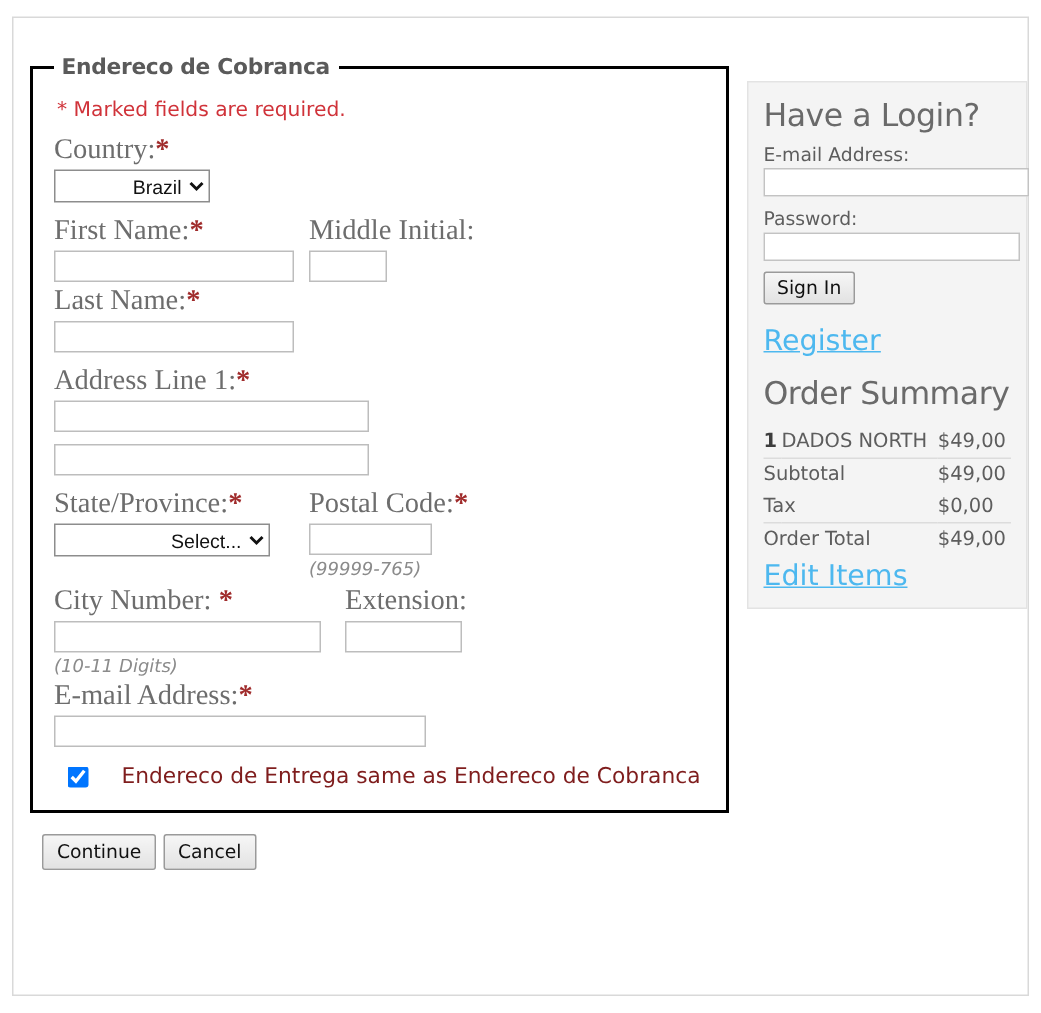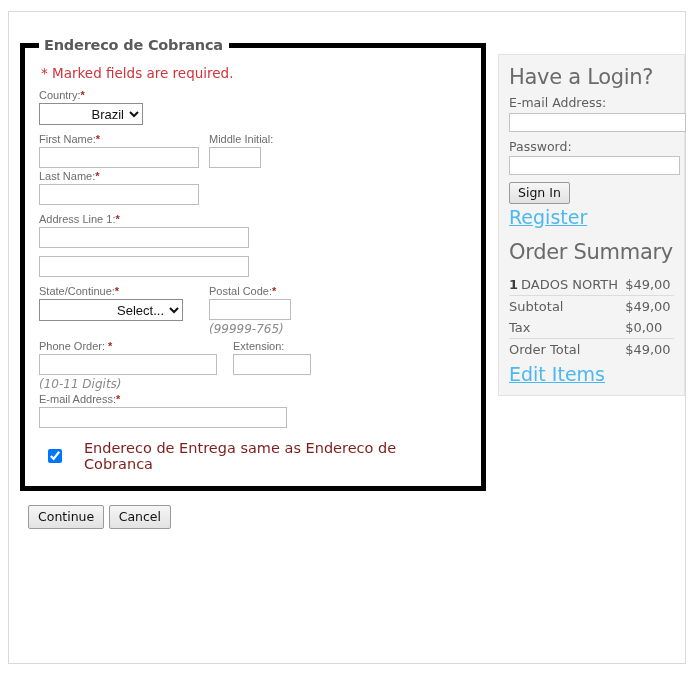--- a/index.html
+++ b/index.html
@@ -30,21 +30,21 @@
   #checkout-form {
     position: absolute;
     left: 11px;
     top: 25px;
     width: 466px;
   }
 
   fieldset#billing-fieldset {
     margin: 0;
     padding: 10px 14px 14px 14px;
-    border: 5px solid #000000;
+    border: 2px solid #000000;
     background: #ffffff;
   }
   legend#billing-legend {
     font-family: "DejaVu Sans", sans-serif;
     font-size: 14.5px;
     font-weight: bold;
     color: #5a5a5a;
     padding: 0 6px 0 5px;
     letter-spacing: -0.2px;
   }
@@ -61,23 +61,23 @@
     align-items: flex-start;
     margin-bottom: 2px;
   }
   .field-block {
     margin-bottom: 8px;
   }
 
   label.fld-label,
   span.fld-label {
     display: block;
-    font-size: 11px;
+    font-size: 19px;
     color: #6d6d6d;
-    font-family: Liberation Sans, sans-serif;
+    font-family: Liberation Serif, serif;
     margin-bottom: 2px;
     white-space: nowrap;
   }
   .req {
     color: #a02c2c;
     font-weight: bold;
   }
 
   input.txt {
     border: 1px solid #bdbdbd;
@@ -203,21 +203,21 @@
   button.signin {
     font-family: "DejaVu Sans", sans-serif;
     font-size: 12.5px;
     color: #101010;
     background: linear-gradient(#f6f6f6, #e2e2e2);
     border: 1px solid #9a9a9a;
     border-radius: 2px;
     padding: 2px 8px 3px 8px;
     cursor: pointer;
     display: block;
-    margin-bottom: 2px;
+    margin-bottom: 13px;
   }
   a.link {
     color: #4db8ef;
     font-size: 19px;
     font-family: "DejaVu Sans", sans-serif;
     text-decoration: underline;
     display: inline-block;
   }
 
   
@@ -283,35 +283,35 @@
         <input type="text" class="txt w-addr" value="" style="">
       </div>
 
       <div class="field-block">
         <input type="text" class="txt w-addr" value="" style="">
       </div>
 
 
       <div class="field-row">
         <div class="col-left-170">
-          <label class="fld-label"><span>State/Continue:</span><span class="req">*</span></label>
+          <label class="fld-label"><span>State/Province:</span><span class="req">*</span></label>
           <select class="sel w-state">
             <option>Select...</option>
           </select>
         </div>
         <div>
           <label class="fld-label"><span>Postal Code:</span><span class="req">*</span></label>
           <input type="text" class="txt w-postal" value="" style="">
           <span class="hint">(99999-765)</span>
         </div>
       </div>
 
       <div class="field-row" style="margin-top:4px;">
         <div class="col-left-194">
-          <label class="fld-label"><span>Phone Order: </span><span class="req">*</span></label>
+          <label class="fld-label"><span>City Number: </span><span class="req">*</span></label>
           <input type="text" class="txt w-phone" value="" style="">
           <span class="hint">(10-11 Digits)</span>
         </div>
         <div>
           <label class="fld-label">Extension:</label>
           <input type="text" class="txt w-ext" value="" style="">
         </div>
       </div>
 
       <div class="field-block" style="margin-top:2px;">

